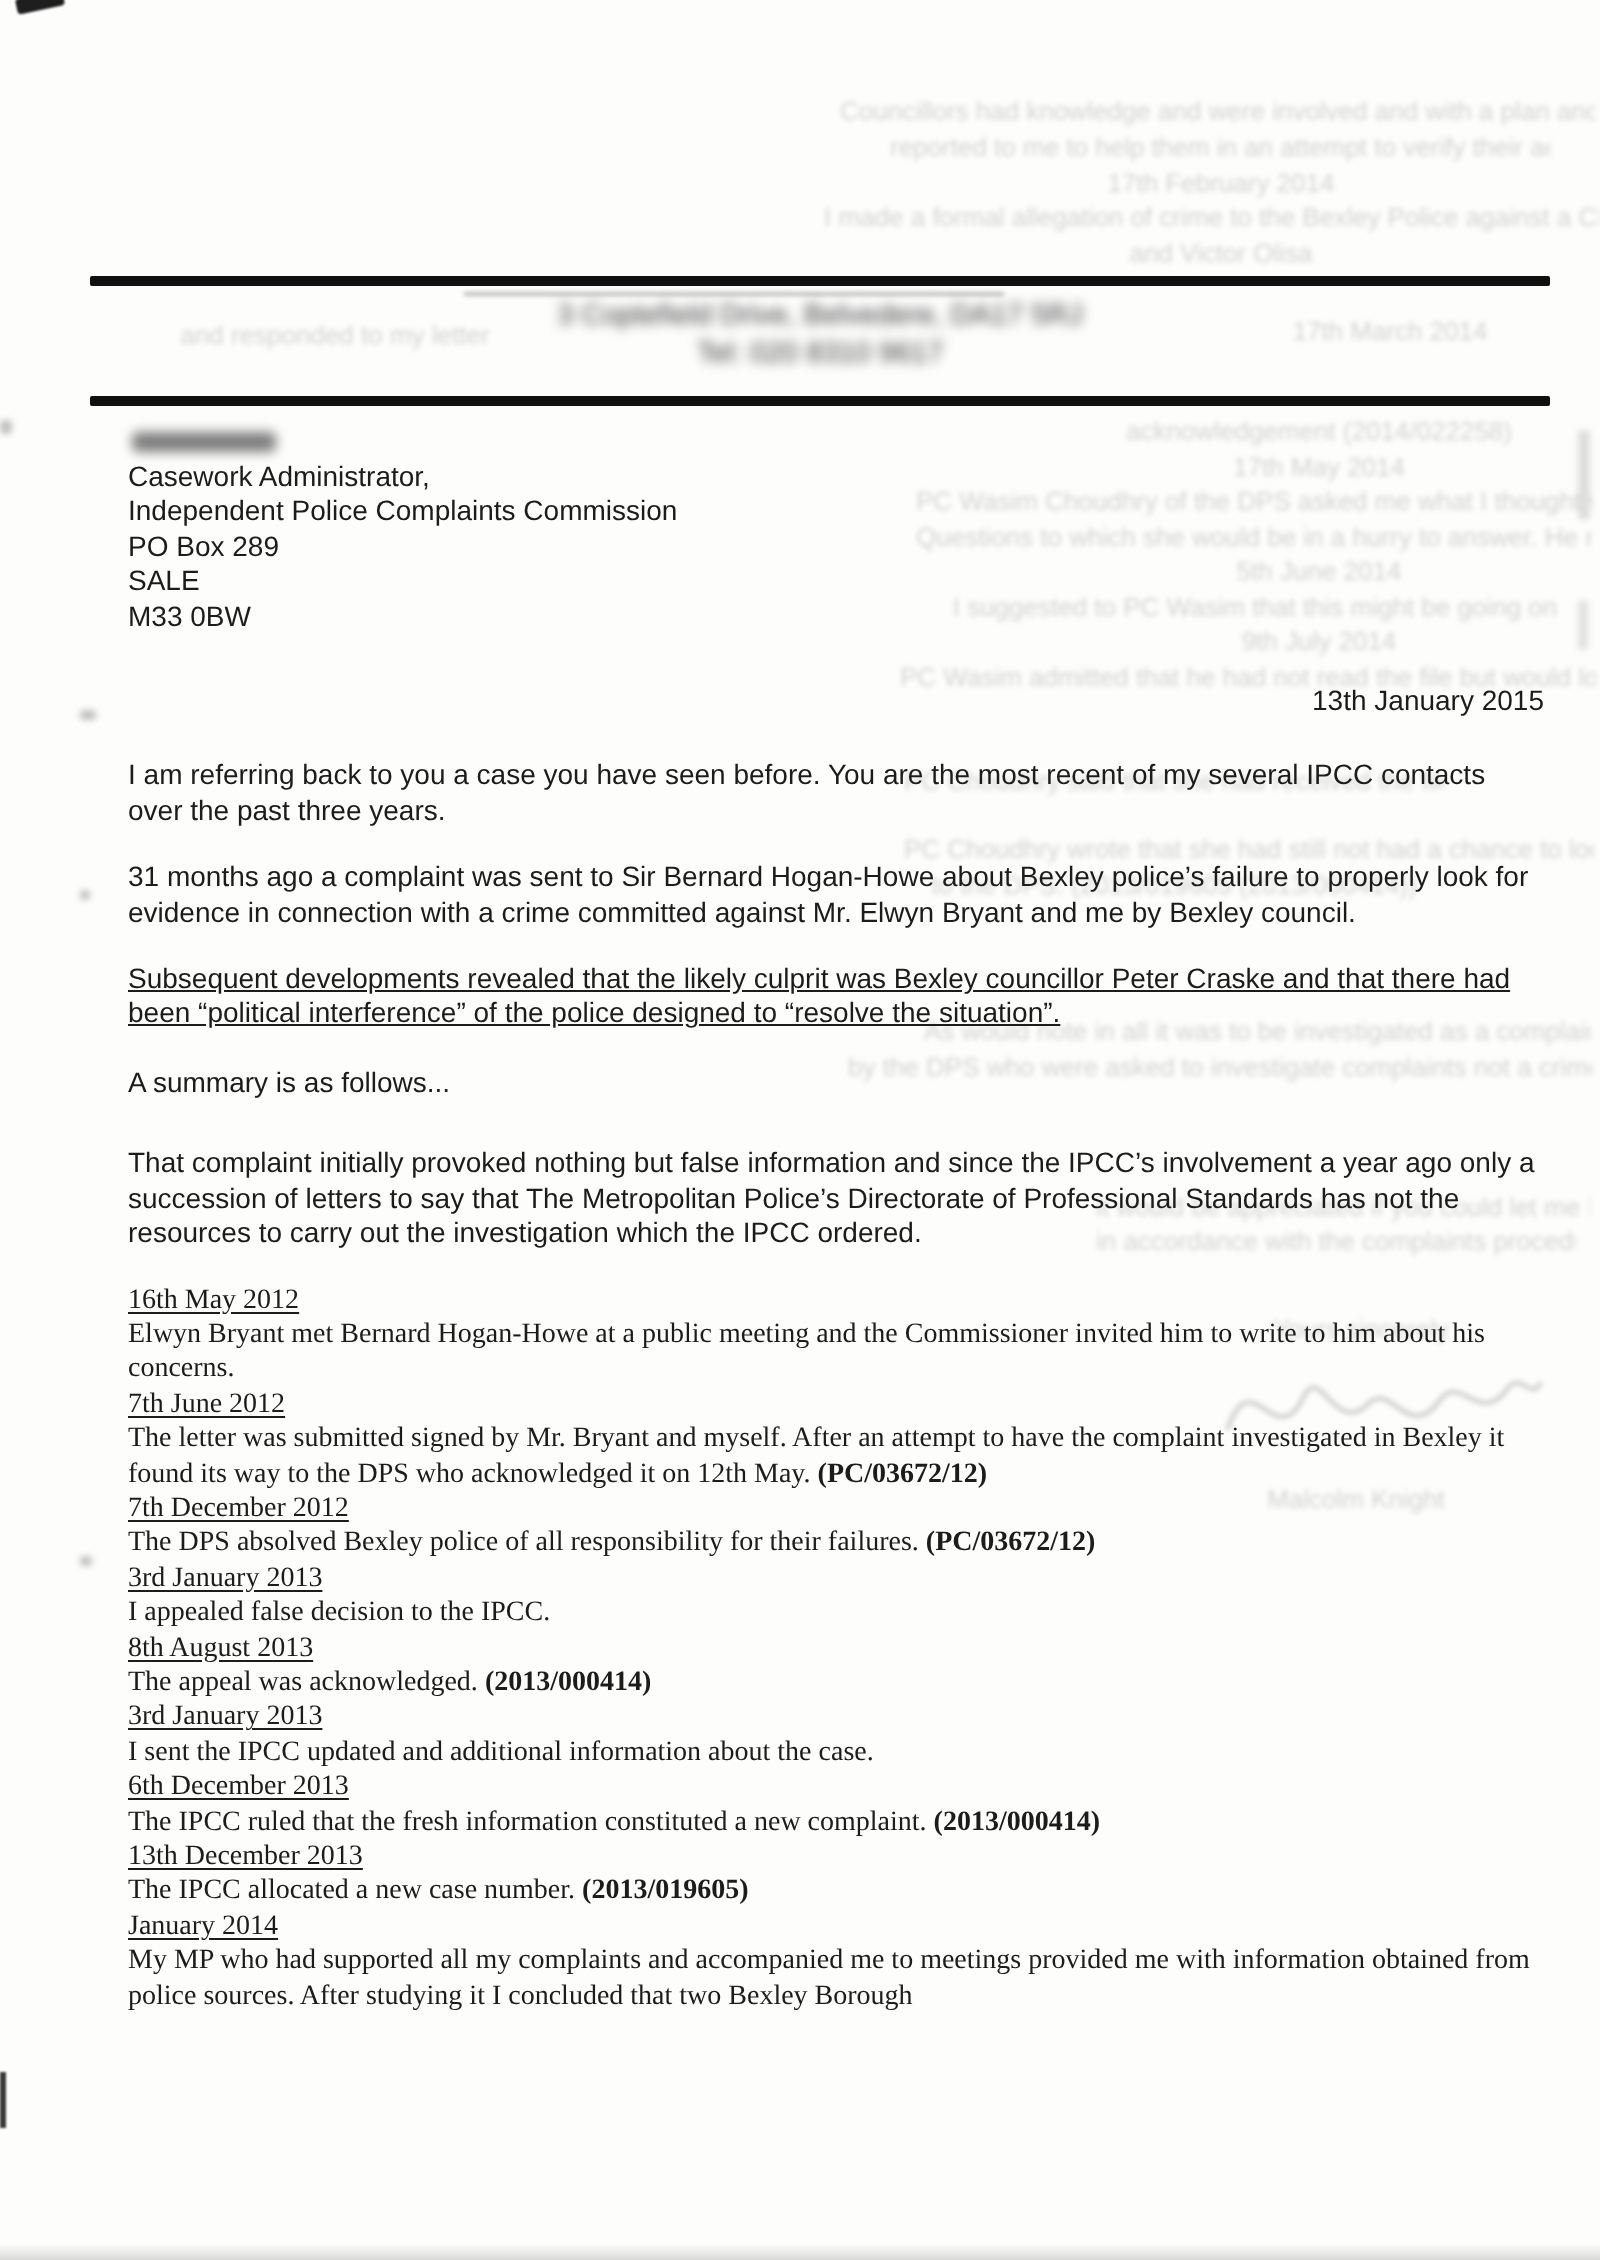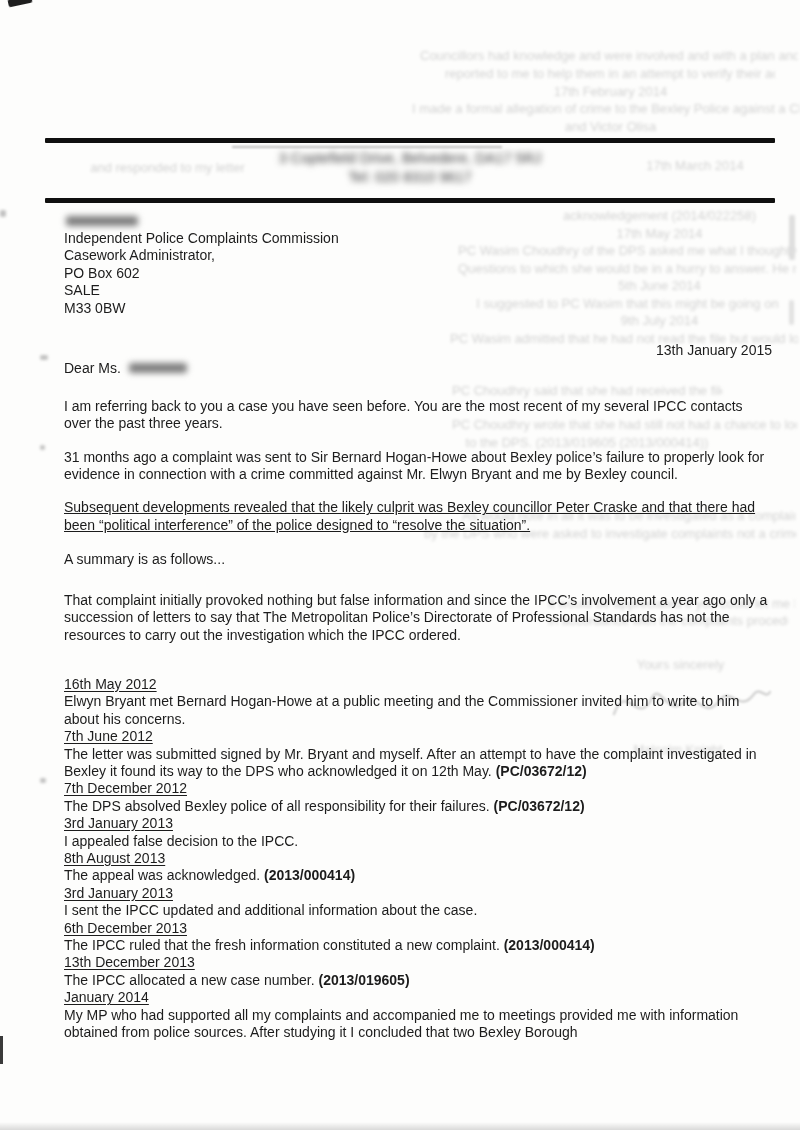--- a/index.html
+++ b/index.html
@@ -35,21 +35,21 @@
   .smudge.salut{width:58px;height:10px;margin-left:8px;}
   .addr div{white-space:nowrap;}
   .date-row{text-align:right;margin-top:25px;}
   .salutation{margin-top:1px;}
   .para{margin:0;}
   .p1{margin-top:20px;}
   .p2{margin-top:16px;}
   .p3{margin-top:16px;text-decoration:underline;}
   .p4{margin-top:23px;}
   .p5{margin-top:17px;}
-  .timeline{margin-top:32px;}
+  .timeline{margin-top:16px;font-family:Liberation Serif, serif;}
   .t-date{text-decoration:underline;text-underline-offset:2px;}
   .t-ref{font-weight:bold;}
   
   .corner-mark{position:absolute;left:8px;top:-3px;width:24px;height:8px;background:#1e1e1e;transform:rotate(-12deg);border-radius:2px;filter:blur(.4px);}
   .edge-mark{position:absolute;background:#9a9a9a;opacity:.6;filter:blur(1.5px);border-radius:2px;}
   .em1{left:0;top:210px;width:6px;height:7px;}
   .em2{left:40px;top:355px;width:8px;height:5px;}
   .em3{left:40px;top:445px;width:5px;height:5px;}
   .em4{left:40px;top:778px;width:6px;height:5px;}
   .em5{left:789px;top:215px;width:6px;height:45px;background:#c9c9c9;}
@@ -110,32 +110,29 @@
     <div>3 Coptefield Drive, Belvedere, DA17 5RJ</div>
     <div>Tel: 020 8310 9617</div>
   </div>
   <div class="bar bar2"></div>
 
   <div class="letter">
 
     <span class="smudge recipient"></span>
 
     <div class="addr">
+      <div>Casework Administrator,</div>
       <div>Independent Police Complaints Commission</div>
-      <div>Casework Administrator,</div>
-      <div>PO Box 602</div>
+      <div>PO Box 289</div>
       <div>SALE</div>
       <div>M33 0BW</div>
     </div>
 
     <div class="date-row">13th January 2015</div>
 
-    <div class="salutation">
-      <span>Dear Ms.</span><span class="smudge salut"></span>
-    </div>
 
     <p class="para p1">I am referring back to you a case you have seen before. You are the most recent of my several IPCC contacts over the past three years.</p>
     <p class="para p2">31 months ago a complaint was sent to Sir Bernard Hogan-Howe about Bexley police’s failure to properly look for evidence in connection with a crime committed against Mr. Elwyn Bryant and me by Bexley council.</p>
     <p class="para p3">Subsequent developments revealed that the likely culprit was Bexley councillor Peter Craske and that there had been “political interference” of the police designed to “resolve the situation”.</p>
     <p class="para p5">A summary is as follows...</p>
     <p class="para p4">That complaint initially provoked nothing but false information and since the IPCC’s involvement a year ago only a succession of letters to say that The Metropolitan Police’s Directorate of Professional Standards has not the resources to carry out the investigation which the IPCC ordered.</p>
 
     <div class="timeline">
       <div>
         <span class="t-date">16th May 2012</span>

